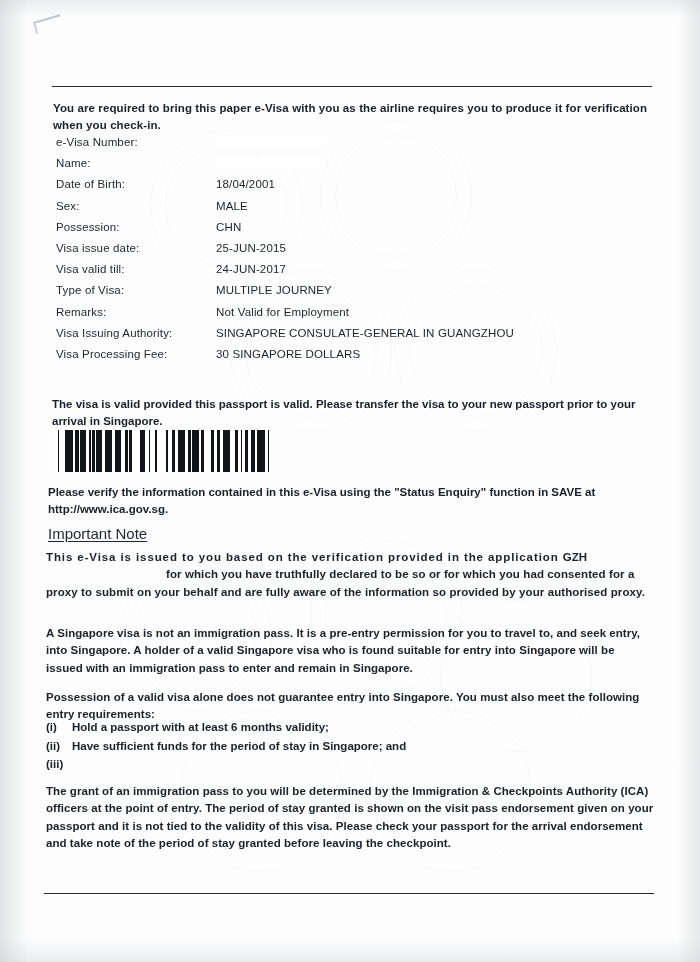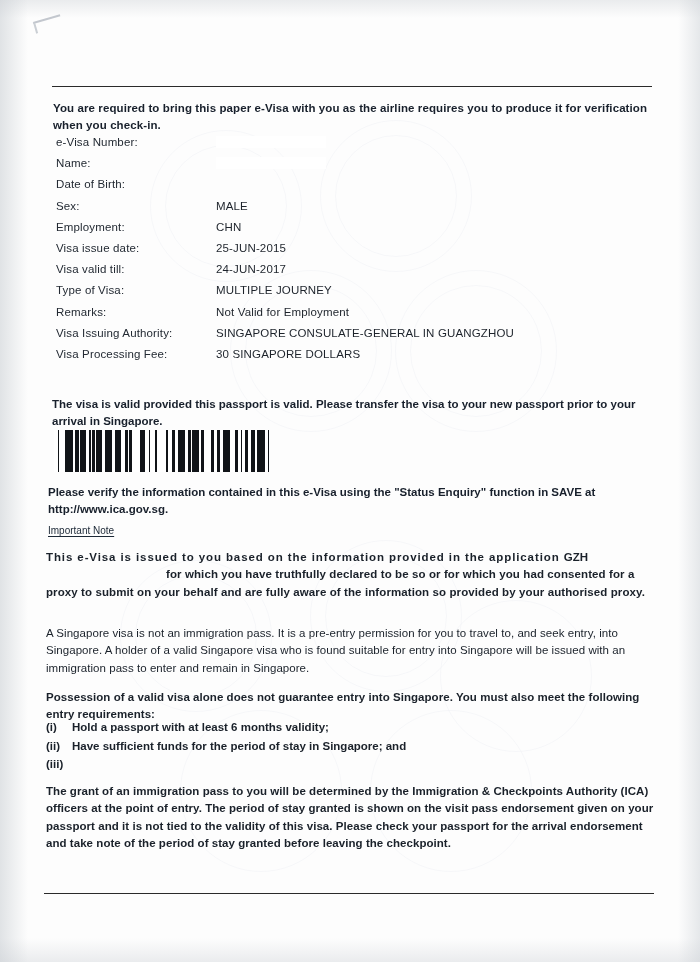--- a/index.html
+++ b/index.html
@@ -153,41 +153,41 @@
     font-size: 11.5px;
     font-weight: bold;
     color: #18202c;
     line-height: 1.45;
   }
 
   .important-note {
     position: absolute;
     left: 48px;
     top: 525px;
-    font-size: 10px;
+    font-size: 15px;
     color: #1c2836;
     text-decoration: underline;
     text-underline-offset: 2px;
   }
 
   .para {
     position: absolute;
     left: 46px;
     right: 46px;
     font-size: 11.5px;
     color: #1a212a;
     line-height: 1.5;
   }
   .p1 { top: 549px; font-weight: bold; letter-spacing: 0.9px; }
   .p1 .line2 { letter-spacing: 0.1px; }
   .p1 .gzh { display: inline-block; }
   .p1 .gzh-blank { display: inline-block; width: 120px; }
   .p1 .rest { letter-spacing: 0.1px; font-weight: bold; }
 
-  .p2 { top: 625px; font-weight: normal; letter-spacing: 0.05px; }
+  .p2 { top: 625px; font-weight: bold; letter-spacing: 0.05px; }
   .p3 { top: 689px; font-weight: bold; letter-spacing: 0.05px; }
 
   .req-list {
     position: absolute;
     left: 46px;
     right: 46px;
     top: 718px;
     font-size: 11.5px;
     color: #1a212a;
     line-height: 1.62;
@@ -238,27 +238,28 @@
       <div class="field-row">
         <div class="field-label">e-Visa Number:</div>
         <div class="field-value"><span class="redacted"></span></div>
       </div>
       <div class="field-row">
         <div class="field-label">Name:</div>
         <div class="field-value"><span class="redacted"></span></div>
       </div>
       <div class="field-row">
         <div class="field-label">Date of Birth:</div>
+        <div class="field-value">18/04/2001</div>
       </div>
       <div class="field-row">
         <div class="field-label">Sex:</div>
         <div class="field-value">MALE</div>
       </div>
       <div class="field-row">
-        <div class="field-label">Employment:</div>
+        <div class="field-label">Possession:</div>
         <div class="field-value">CHN</div>
       </div>
       <div class="field-row">
         <div class="field-label">Visa issue date:</div>
         <div class="field-value">25-JUN-2015</div>
       </div>
       <div class="field-row">
         <div class="field-label">Visa valid till:</div>
         <div class="field-value">24-JUN-2017</div>
       </div>
@@ -387,21 +388,21 @@
           <span style="width: 1px; background: rgb(255, 255, 255);"></span>
           <span style="width: 1px; background: rgb(17, 20, 24);"></span>
         </div>
     </div>
 
     <div class="verify">Please verify the information contained in this e-Visa using the "Status Enquiry" function in SAVE at http://www.ica.gov.sg.</div>
 
     <div class="important-note">Important Note</div>
 
     <div class="para p1">
-      <span class="line1">This e-Visa is issued to you based on the information provided in the application</span>
+      <span class="line1">This e-Visa is issued to you based on the verification provided in the application</span>
       <span class="line2">
         <span class="gzh">GZH</span><span class="gzh-blank"></span><span class="rest">for which you have truthfully declared to be so or for which you had consented for a proxy to submit on your behalf and are fully aware of the information so provided by your authorised proxy.</span>
       </span>
     </div>
 
     <div class="para p2">A Singapore visa is not an immigration pass. It is a pre-entry permission for you to travel to, and seek entry, into Singapore. A holder of a valid Singapore visa who is found suitable for entry into Singapore will be issued with an immigration pass to enter and remain in Singapore.</div>
 
     <div class="para p3">Possession of a valid visa alone does not guarantee entry into Singapore.  You must also meet the following entry requirements:</div>
 
     <div class="req-list">

